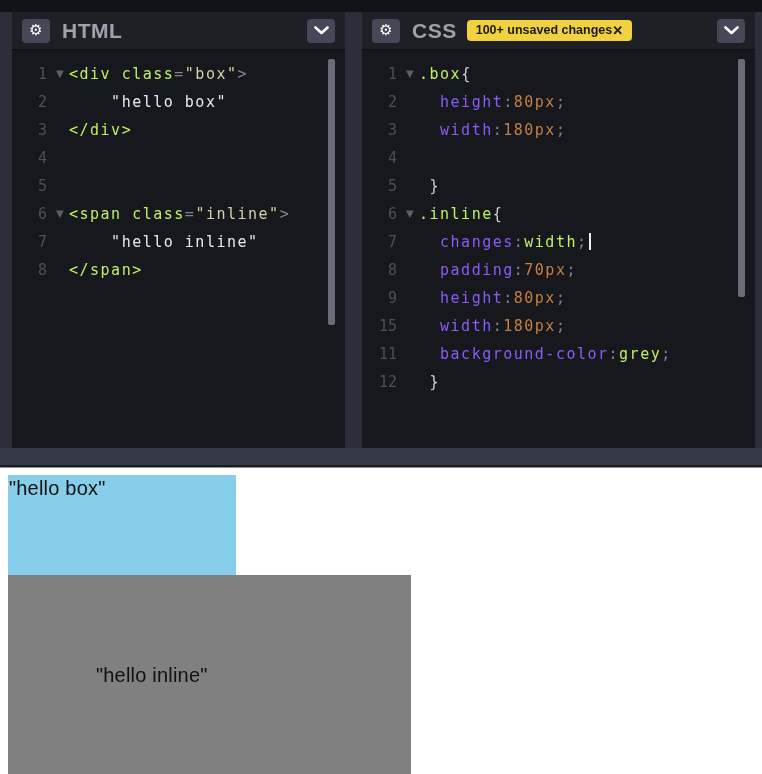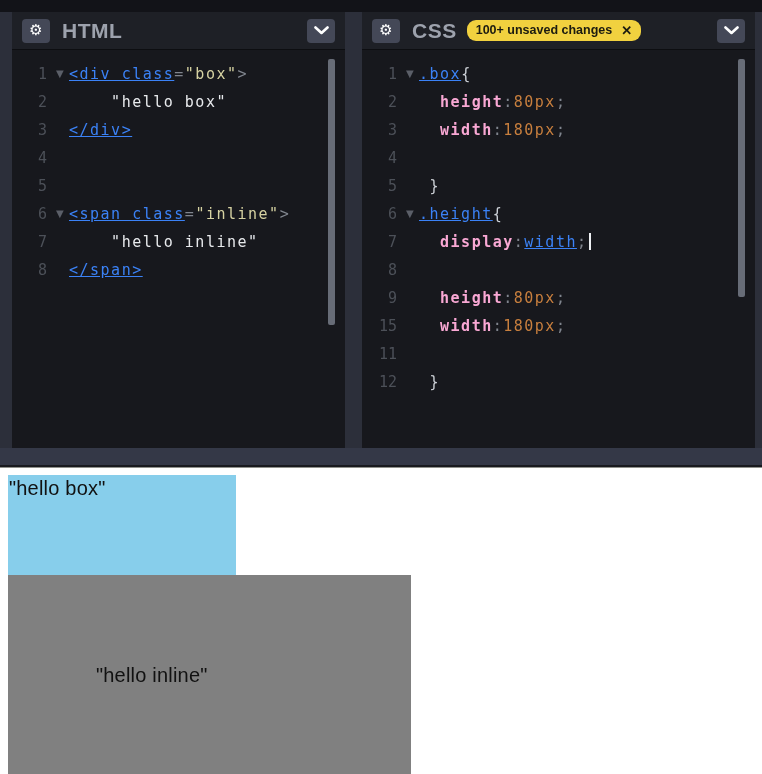--- a/index.html
+++ b/index.html
@@ -28,42 +28,42 @@
     background: #444857; color: #ffffff; display: flex; align-items: center;
     justify-content: center; cursor: pointer; flex: 0 0 auto;
   }
   .icon-btn .gear { font-size: 15px; line-height: 1; font-family: "DejaVu Sans", sans-serif; }
   .panel-title {
     font-size: 21px; font-weight: bold; color: #9da2ad; letter-spacing: .5px;
     margin-left: 12px; line-height: 1;
   }
   .badge {
     margin-left: 10px; background: #f1d13f; color: #1b1b10;
-    border-radius: 9px; padding: 3px 9px; font-size: 12.5px; font-weight: bold;
-    display: flex; align-items: center; gap: 9px; cursor: pointer; line-height: 1.2;
+    border-radius: 4px; padding: 3px 9px; font-size: 12.5px; font-weight: bold;
+    display: flex; align-items: center; gap: 0; cursor: pointer; line-height: 1.2;
   }
   .badge .badge-x { font-size: 13px; font-weight: bold; }
   .spacer { flex: 1; }
 
   
   .codearea {
     flex: 1; padding-top: 10px; overflow: hidden;
     font-family: "DejaVu Sans Mono", monospace; font-size: 15px; line-height: 28px;
     letter-spacing: 1.5px;
   }
   .cl { display: flex; height: 28px; }
   .ln { width: 40px; flex: 0 0 auto; text-align: right; color: #4c5058; padding-right: 5px; letter-spacing: 0; }
   .fold { width: 17px; flex: 0 0 auto; color: #5b5f68; font-size: 10px; text-align: center; line-height: 28px; font-family: "DejaVu Sans", sans-serif; }
   .code { white-space: pre; }
-  .tk-t { color: #3b82f6; text-decoration: underline; }   
+  .tk-t { color: #bef264; }   
   .tk-s { color: #d6d2a2; }   
   .tk-w { color: #e8eaed; }   
   .tk-b { color: #ccd0d6; }   
   .tk-p { color: #80858e; }   
-  .tk-n { color: #f9a8d4; font-weight: bold; }   
+  .tk-n { color: #8b5cf6; }   
   .tk-o { color: #c87f3e; text-align: right; }   
   .cursor { display: inline-block; width: 2px; height: 17px; background: #eef0f3; vertical-align: -3px; margin-left: 1px; }
 
   .thumb { position: absolute; width: 7px; background: #676c77; border-radius: 2px; right: 10px; top: 47px; }
   .thumb.html-thumb { height: 266px; }
   .thumb.css-thumb { height: 238px; }
 
   
   .divider { height: 17px; background: #343847; flex: 0 0 auto; cursor: row-resize; }
   .divider-dark { height: 2px; background: #191a1f; flex: 0 0 auto; }
@@ -188,44 +188,46 @@
             <span class="fold"></span>
           </div>
           <div class="cl">
             <span class="ln">5</span>
             <span class="fold"></span>
             <span class="code"><span class="tk-b"> }</span></span>
           </div>
           <div class="cl">
             <span class="ln">6</span>
             <span class="fold">▼</span>
-            <span class="code"><span class="tk-t">.height</span><span class="tk-b">{</span></span>
+            <span class="code"><span class="tk-t">.inline</span><span class="tk-b">{</span></span>
           </div>
           <div class="cl">
             <span class="ln">7</span>
             <span class="fold"></span>
-            <span class="code"><span class="tk-n">  display</span><span class="tk-p">:</span><span class="tk-t">width</span><span class="tk-p">;</span><span class="cursor"></span></span>
+            <span class="code"><span class="tk-n">  changes</span><span class="tk-p">:</span><span class="tk-t">width</span><span class="tk-p">;</span><span class="cursor"></span></span>
           </div>
           <div class="cl">
             <span class="ln">8</span>
             <span class="fold"></span>
+            <span class="code"><span class="tk-n">  padding</span><span class="tk-p">:</span><span class="tk-o">70px</span><span class="tk-p">;</span></span>
           </div>
           <div class="cl">
             <span class="ln">9</span>
             <span class="fold"></span>
             <span class="code"><span class="tk-n">  height</span><span class="tk-p">:</span><span class="tk-o">80px</span><span class="tk-p">;</span></span>
           </div>
           <div class="cl">
             <span class="ln">15</span>
             <span class="fold"></span>
             <span class="code"><span class="tk-n">  width</span><span class="tk-p">:</span><span class="tk-o">180px</span><span class="tk-p">;</span></span>
           </div>
           <div class="cl">
             <span class="ln">11</span>
             <span class="fold"></span>
+            <span class="code"><span class="tk-n">  background-color</span><span class="tk-p">:</span><span class="tk-t">grey</span><span class="tk-p">;</span></span>
           </div>
           <div class="cl">
             <span class="ln">12</span>
             <span class="fold"></span>
             <span class="code"><span class="tk-b"> }</span></span>
           </div>
         </div>
       <div class="thumb css-thumb"></div>
     </section>
 

